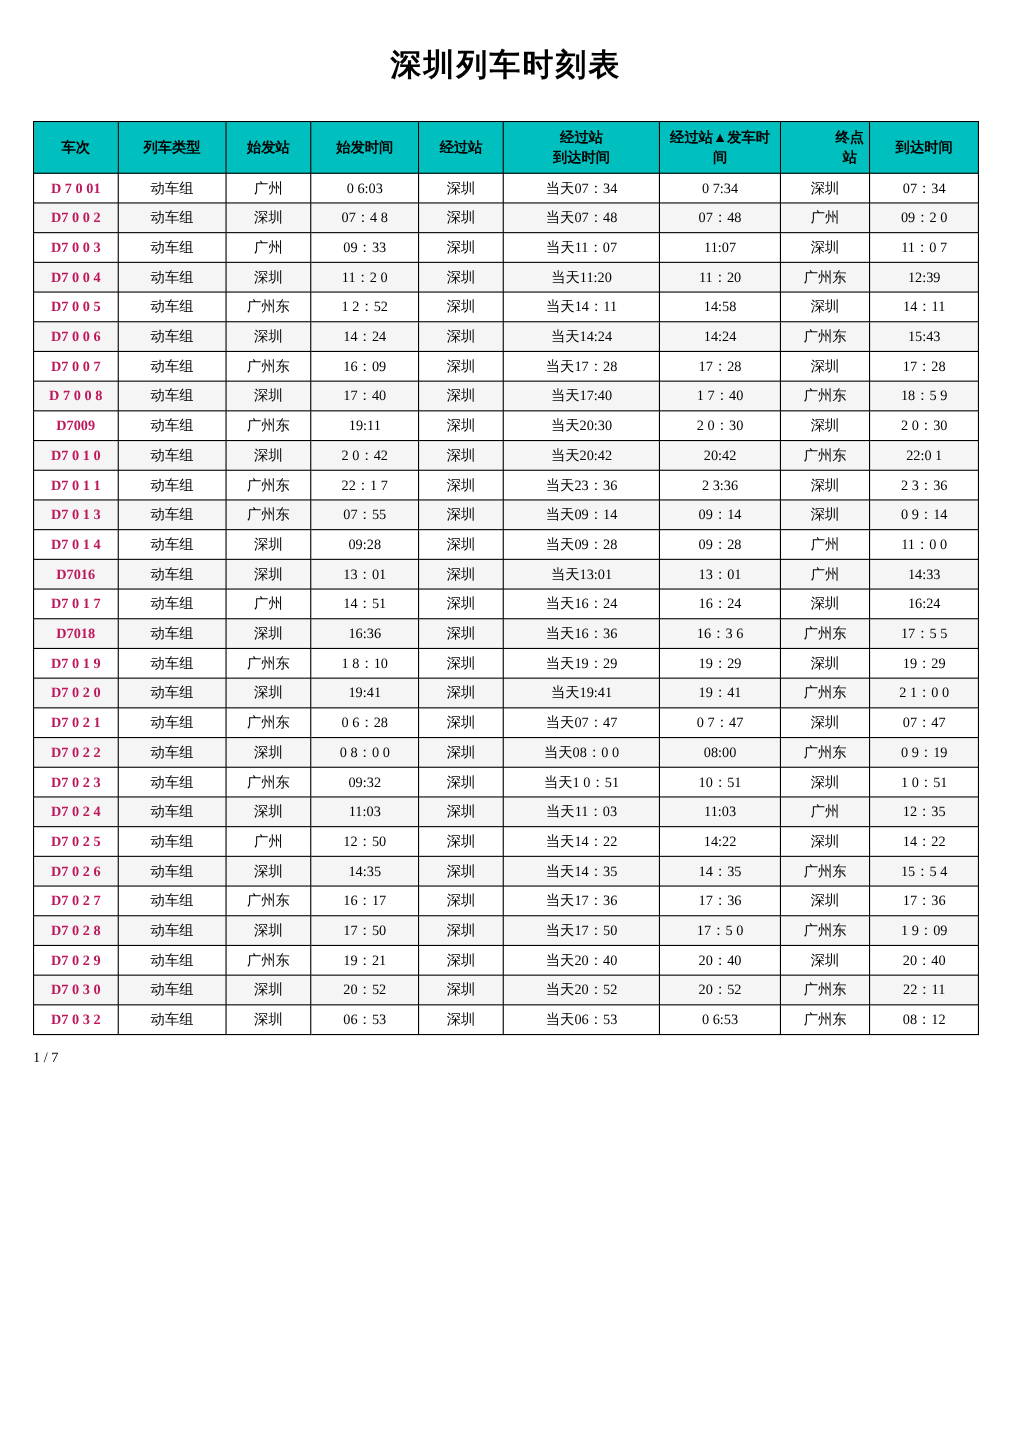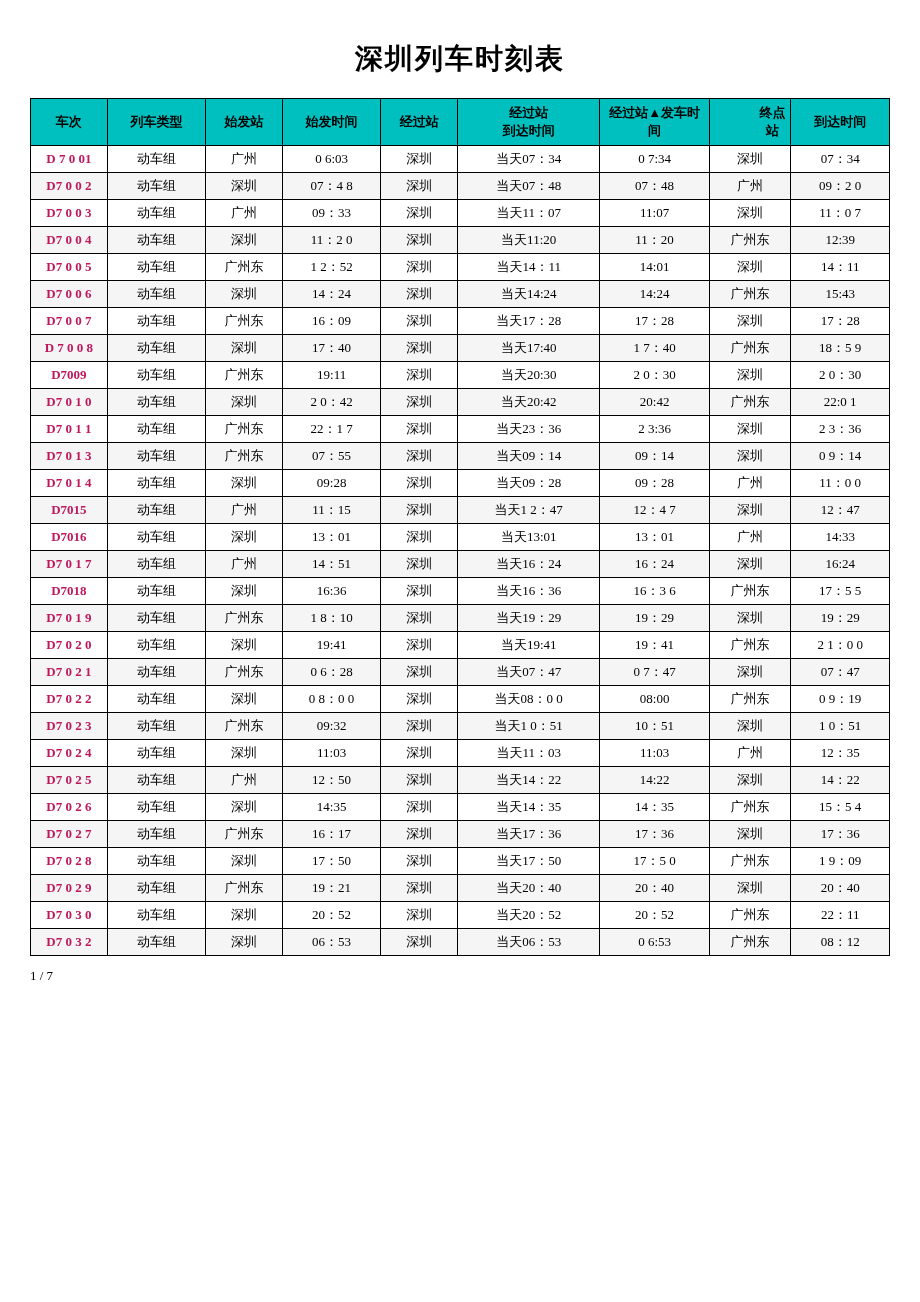--- a/index.html
+++ b/index.html
@@ -9,21 +9,21 @@
       font-size: 13px;
       color: #000;
       width: 920px;
       min-height: 1302px;
       padding: 40px 30px 40px 30px;
     }
     h1 {
       text-align: center;
       font-size: 28px;
       font-weight: bold;
-      margin-bottom: 20px;
+      margin-bottom: 32px;
       color: #000;
       letter-spacing: 2px;
     }
     table {
       width: 100%;
       border-collapse: collapse;
       border: 1.5px solid #000;
     }
     thead tr th {
       background-color: #00bfbf;
@@ -130,21 +130,21 @@
         <td>广州东</td>
         <td>12:39</td>
       </tr>
       <tr>
         <td class="train-id">D7 0 0 5</td>
         <td>动车组</td>
         <td>广州东</td>
         <td>1 2：52</td>
         <td>深圳</td>
         <td>当天14：11</td>
-        <td>14:01</td>
+        <td>14:58</td>
         <td>深圳</td>
         <td>14：11</td>
       </tr>
       <tr>
         <td class="train-id">D7 0 0 6</td>
         <td>动车组</td>
         <td>深圳</td>
         <td>14：24</td>
         <td>深圳</td>
         <td>当天14:24</td>
@@ -221,31 +221,20 @@
       <tr>
         <td class="train-id">D7 0 1 4</td>
         <td>动车组</td>
         <td>深圳</td>
         <td>09:28</td>
         <td>深圳</td>
         <td>当天09：28</td>
         <td>09：28</td>
         <td>广州</td>
         <td>11：0 0</td>
-      </tr>
-      <tr>
-        <td class="train-id">D7015</td>
-        <td>动车组</td>
-        <td>广州</td>
-        <td>11：15</td>
-        <td>深圳</td>
-        <td>当天1 2：47</td>
-        <td>12：4 7</td>
-        <td>深圳</td>
-        <td>12：47</td>
       </tr>
       <tr>
         <td class="train-id">D7016</td>
         <td>动车组</td>
         <td>深圳</td>
         <td>13：01</td>
         <td>深圳</td>
         <td>当天13:01</td>
         <td>13：01</td>
         <td>广州</td>

